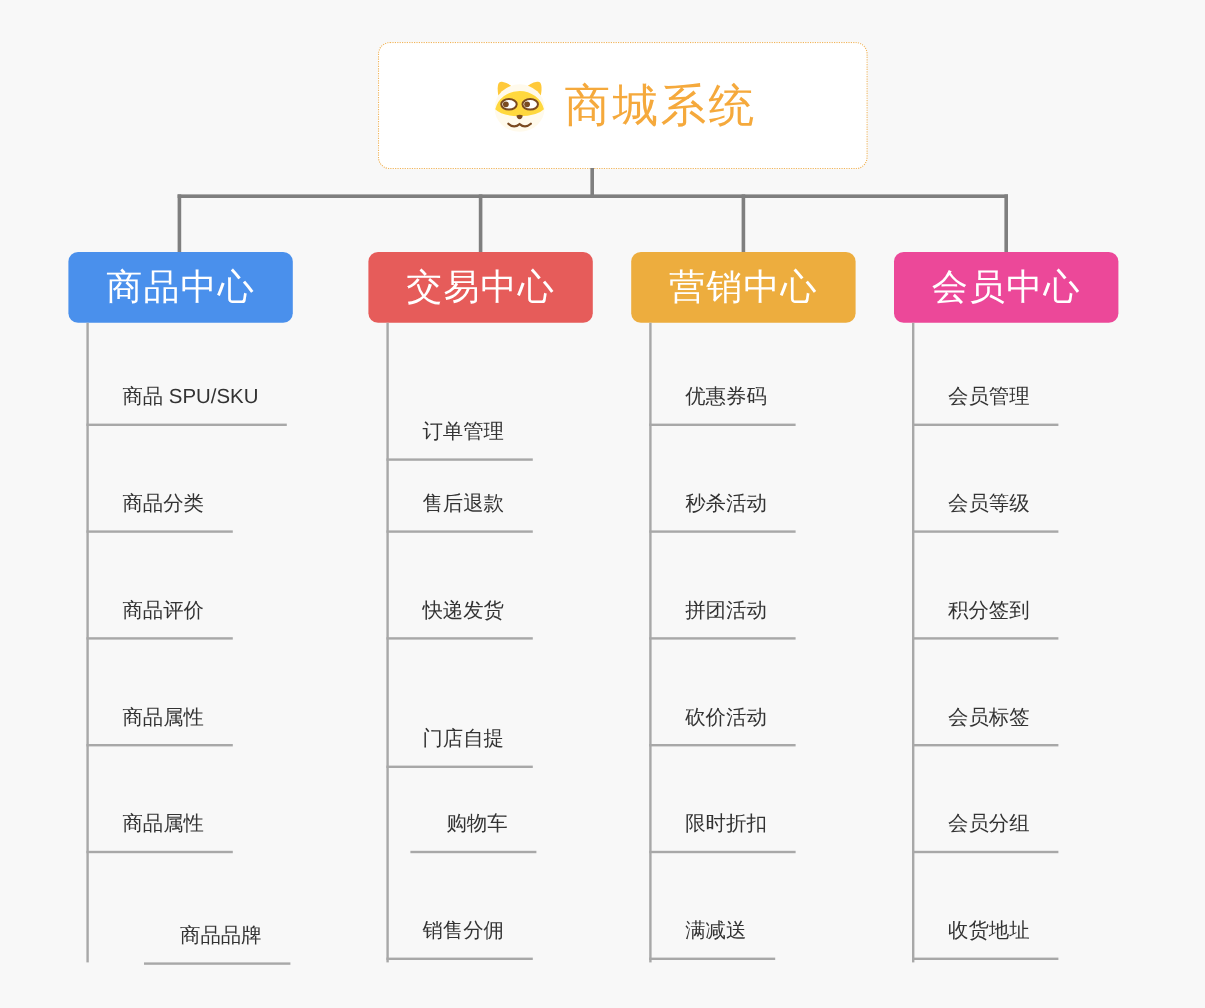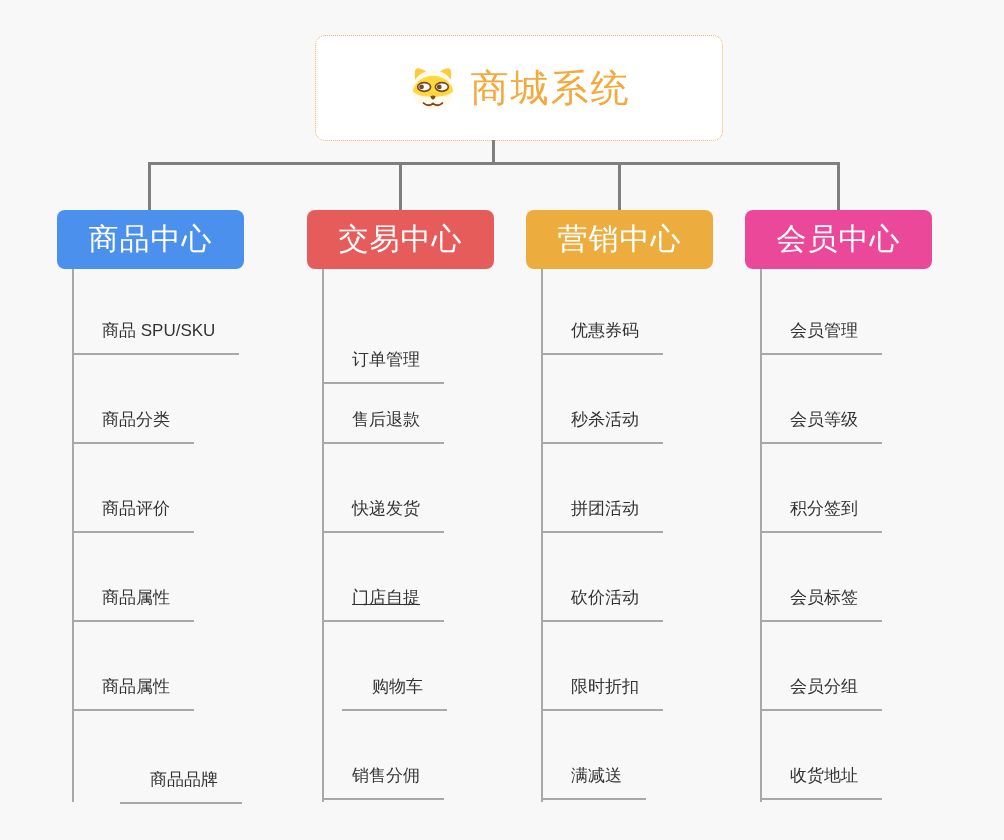--- a/index.html
+++ b/index.html
@@ -101,21 +101,21 @@
           <div class="leaf-row" style="top: 552px; margin-left: 48px;">商品品牌</div>
         </div>
     </div>
       <div class="branch" style="left: 307px;">
       <div class="branch-header" style="background: rgb(230, 92, 90);">交易中心</div>
       <div class="branch-vline"></div>
       <div>
           <div class="leaf-row" style="top: 103px; margin-top: 29px;">订单管理</div>
           <div class="leaf-row" style="top: 192px;">售后退款</div>
           <div class="leaf-row" style="top: 281px;">快递发货</div>
-          <div class="leaf-row" style="top: 370px; text-decoration: underline;">门店自提</div>
+          <div class="leaf-row" style="top: 388px;">门店自提</div>
           <div class="leaf-row" style="top: 459px; margin-left: 20px;">购物车</div>
           <div class="leaf-row" style="top: 548px;">销售分佣</div>
         </div>
     </div>
       <div class="branch" style="left: 526px;">
       <div class="branch-header" style="background: rgb(237, 173, 62);">营销中心</div>
       <div class="branch-vline"></div>
       <div>
           <div class="leaf-row" style="top: 103px;">优惠券码</div>
           <div class="leaf-row" style="top: 192px;">秒杀活动</div>

